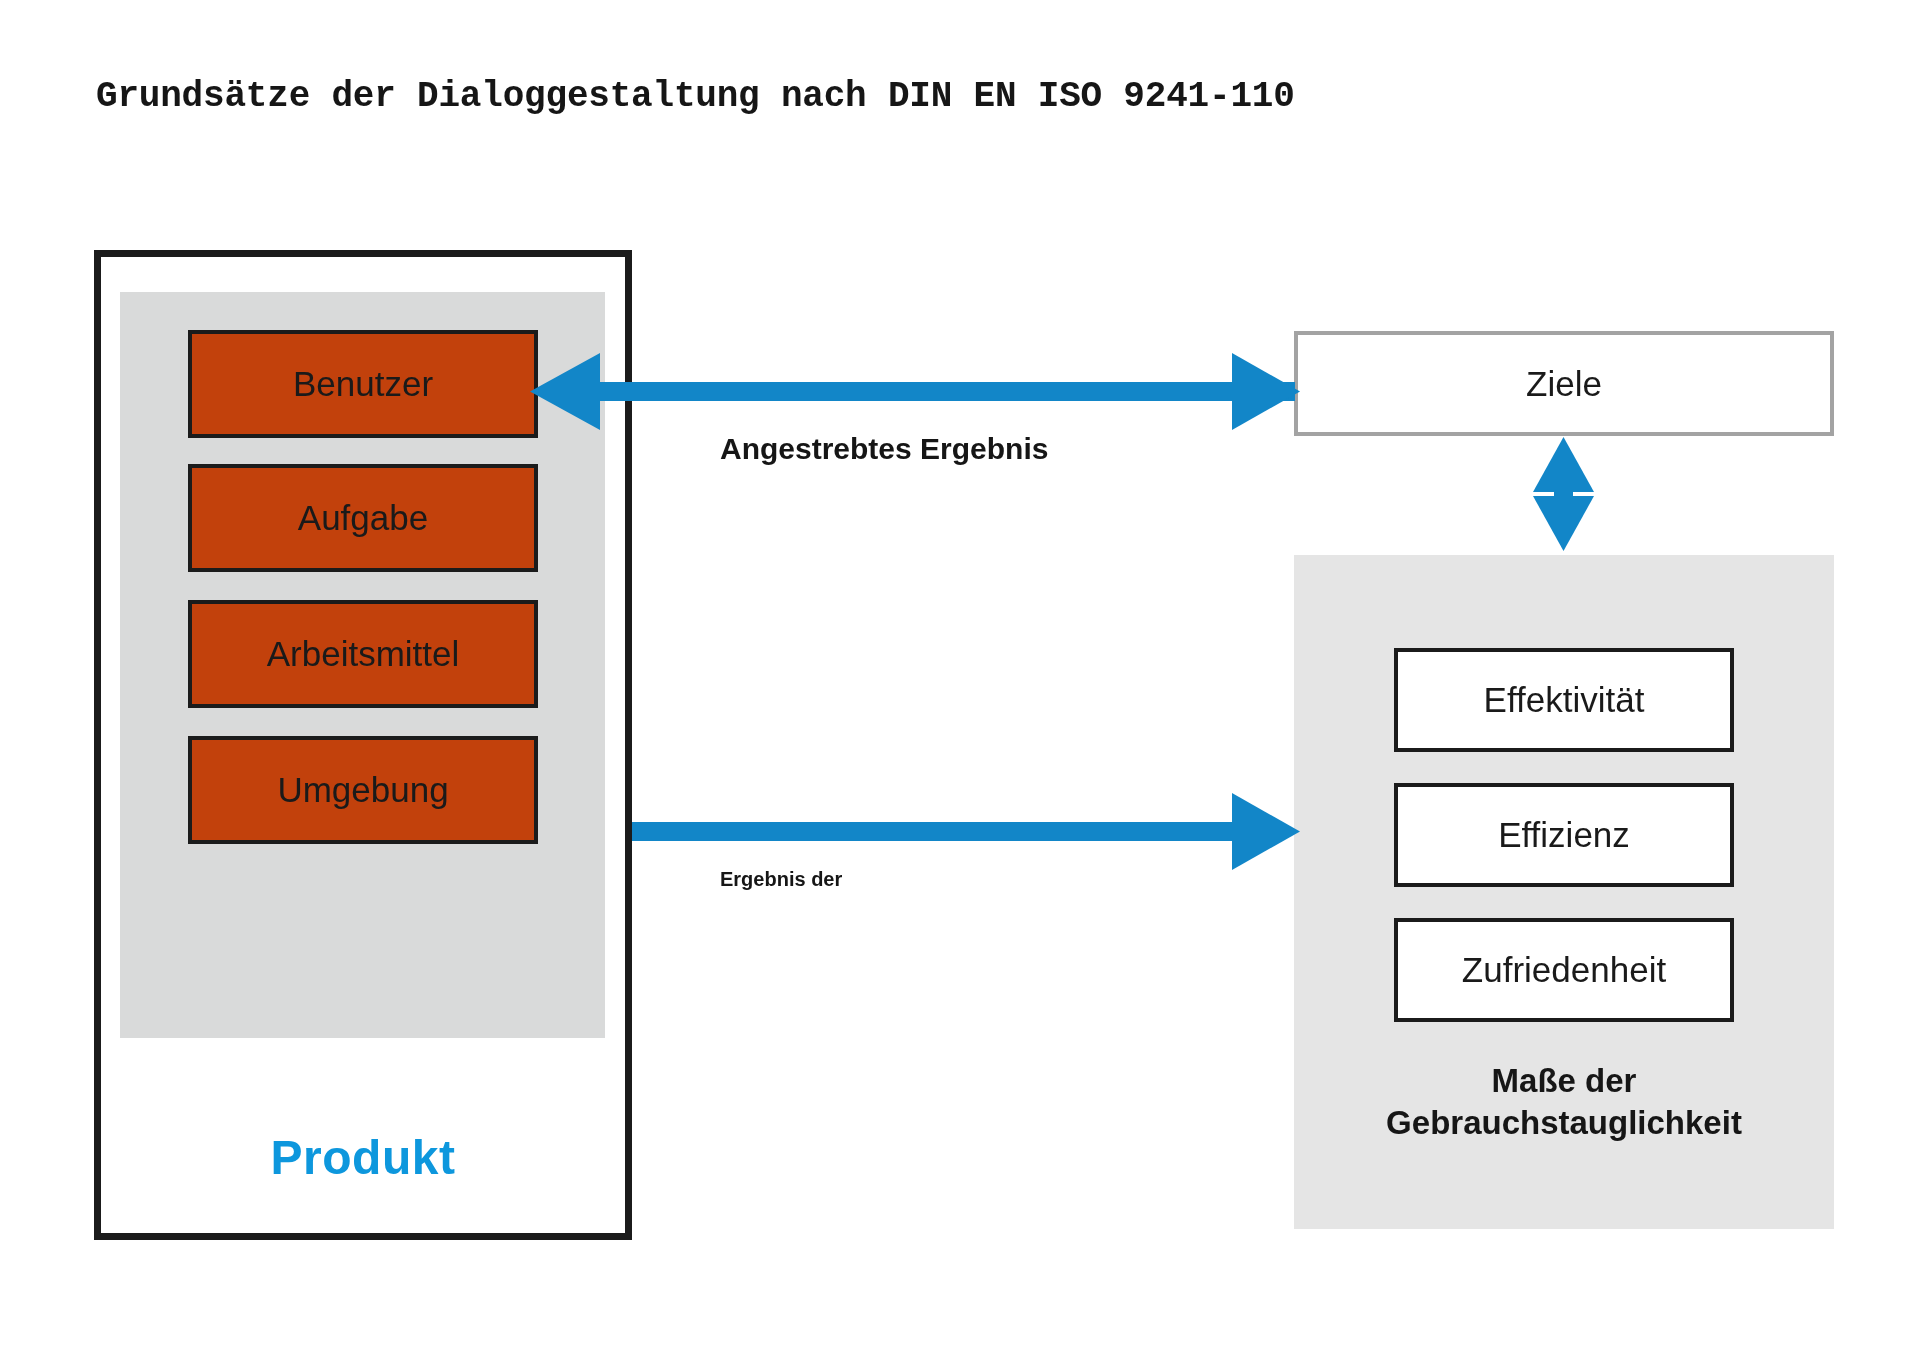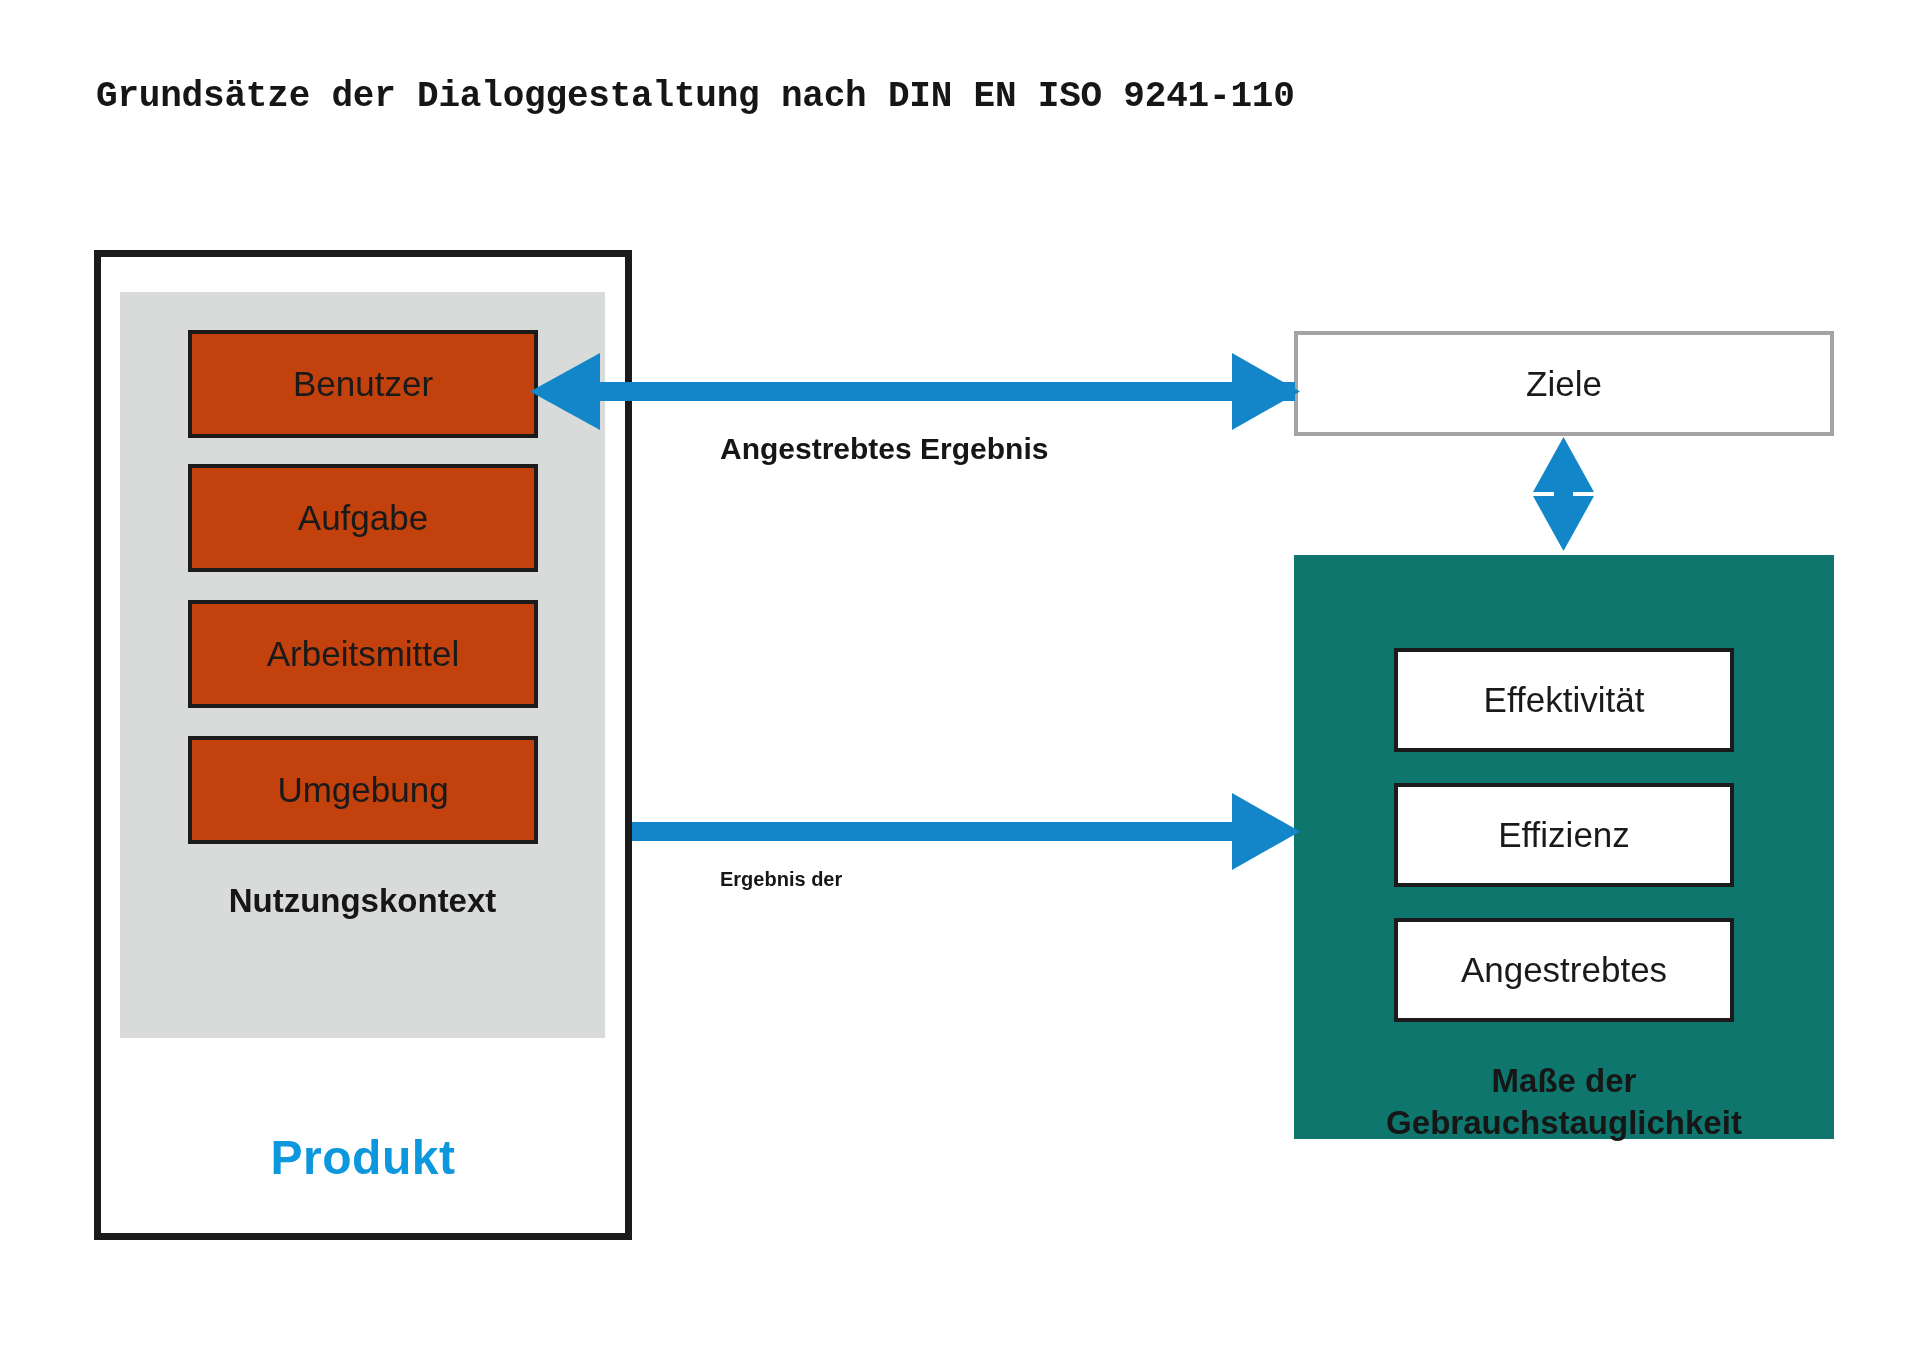--- a/index.html
+++ b/index.html
@@ -111,22 +111,22 @@
     font-size: 35px;
     color: #1a1a1a;
   }
 
   
   #masse-panel {
     position: absolute;
     left: 1294px;
     top: 555px;
     width: 540px;
-    height: 584px;
-    background: #0f766e;
+    height: 674px;
+    background: #e5e5e5;
   }
 
   .measure-box {
     position: absolute;
     left: 100px;
     width: 340px;
     height: 104px;
     border: 4px solid #1b1b1b;
     background: #ffffff;
     box-sizing: border-box;
@@ -202,41 +202,40 @@
   </div>
 
   <div class="ctx-box b2">
     <span>Arbeitsmittel</span>
   </div>
 
   <div class="ctx-box b3">
     <span>Umgebung</span>
   </div>
 
-  <div id="nutzungskontext-caption">Nutzungskontext</div>
 </div>
 
 <div id="produkt-label">Produkt</div>
 
 <div id="ziele-box">
   <span>Ziele</span>
 </div>
 
 <div id="masse-panel">
 
   <div class="measure-box m0">
     <span>Effektivität</span>
   </div>
 
   <div class="measure-box m1">
     <span>Effizienz</span>
   </div>
 
   <div class="measure-box m2">
-    <span>Angestrebtes</span>
+    <span>Zufriedenheit</span>
   </div>
 
   <div id="masse-caption">
     <span class="lbl-line">Maße der</span>
     <span class="lbl-line">Gebrauchstauglichkeit</span>
   </div>
 </div>
 
 <svg id="arrow-layer" viewBox="0 0 1920 1357">
 

